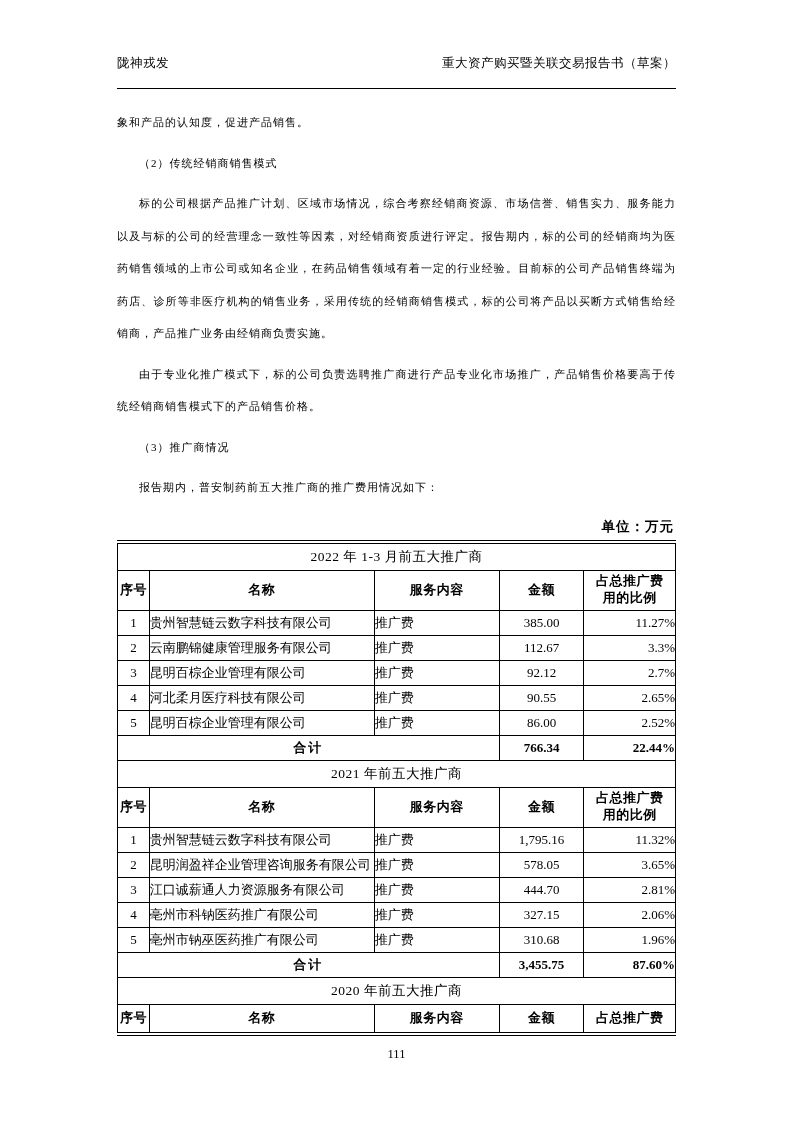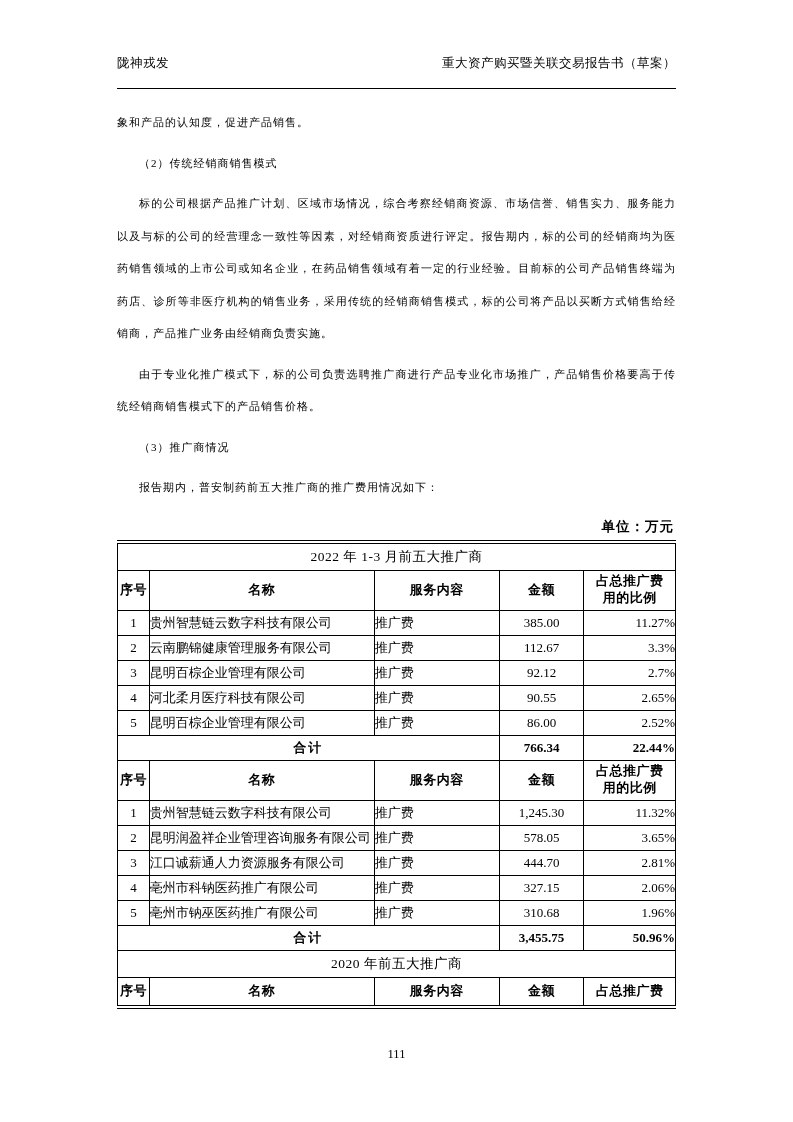--- a/index.html
+++ b/index.html
@@ -135,33 +135,36 @@
           <td class="c1">昆明百棕企业管理有限公司</td>
           <td class="c2">推广费</td>
           <td class="c3">86.00</td>
           <td class="c4">2.52%</td>
         </tr>
         <tr class="total-row">
           <td colspan="3" class="total-label">合计</td>
           <td class="c3">766.34</td>
           <td class="c4">22.44%</td>
         </tr>
+        <tr class="section-title-row">
+          <td colspan="5">2021 年前五大推广商</td>
+        </tr>
         <tr class="header-row">
           <th>序号</th>
           <th>名称</th>
           <th>服务内容</th>
           <th>金额</th>
           <th>占总推广费
 用的比例</th>
         </tr>
         <tr class="data-row">
           <td class="c0">1</td>
           <td class="c1">贵州智慧链云数字科技有限公司</td>
           <td class="c2">推广费</td>
-          <td class="c3">1,245.30</td>
+          <td class="c3">1,795.16</td>
           <td class="c4">11.32%</td>
         </tr>
         <tr class="data-row">
           <td class="c0">2</td>
           <td class="c1">昆明润盈祥企业管理咨询服务有限公司</td>
           <td class="c2">推广费</td>
           <td class="c3">578.05</td>
           <td class="c4">3.65%</td>
         </tr>
         <tr class="data-row">
@@ -181,21 +184,21 @@
         <tr class="data-row">
           <td class="c0">5</td>
           <td class="c1">亳州市钠巫医药推广有限公司</td>
           <td class="c2">推广费</td>
           <td class="c3">310.68</td>
           <td class="c4">1.96%</td>
         </tr>
         <tr class="total-row">
           <td colspan="3" class="total-label">合计</td>
           <td class="c3">3,455.75</td>
-          <td class="c4">50.96%</td>
+          <td class="c4">87.60%</td>
         </tr>
         <tr class="section-title-row">
           <td colspan="5">2020 年前五大推广商</td>
         </tr>
         <tr class="header-row single">
           <th>序号</th>
           <th>名称</th>
           <th>服务内容</th>
           <th>金额</th>
           <th>占总推广费</th>

